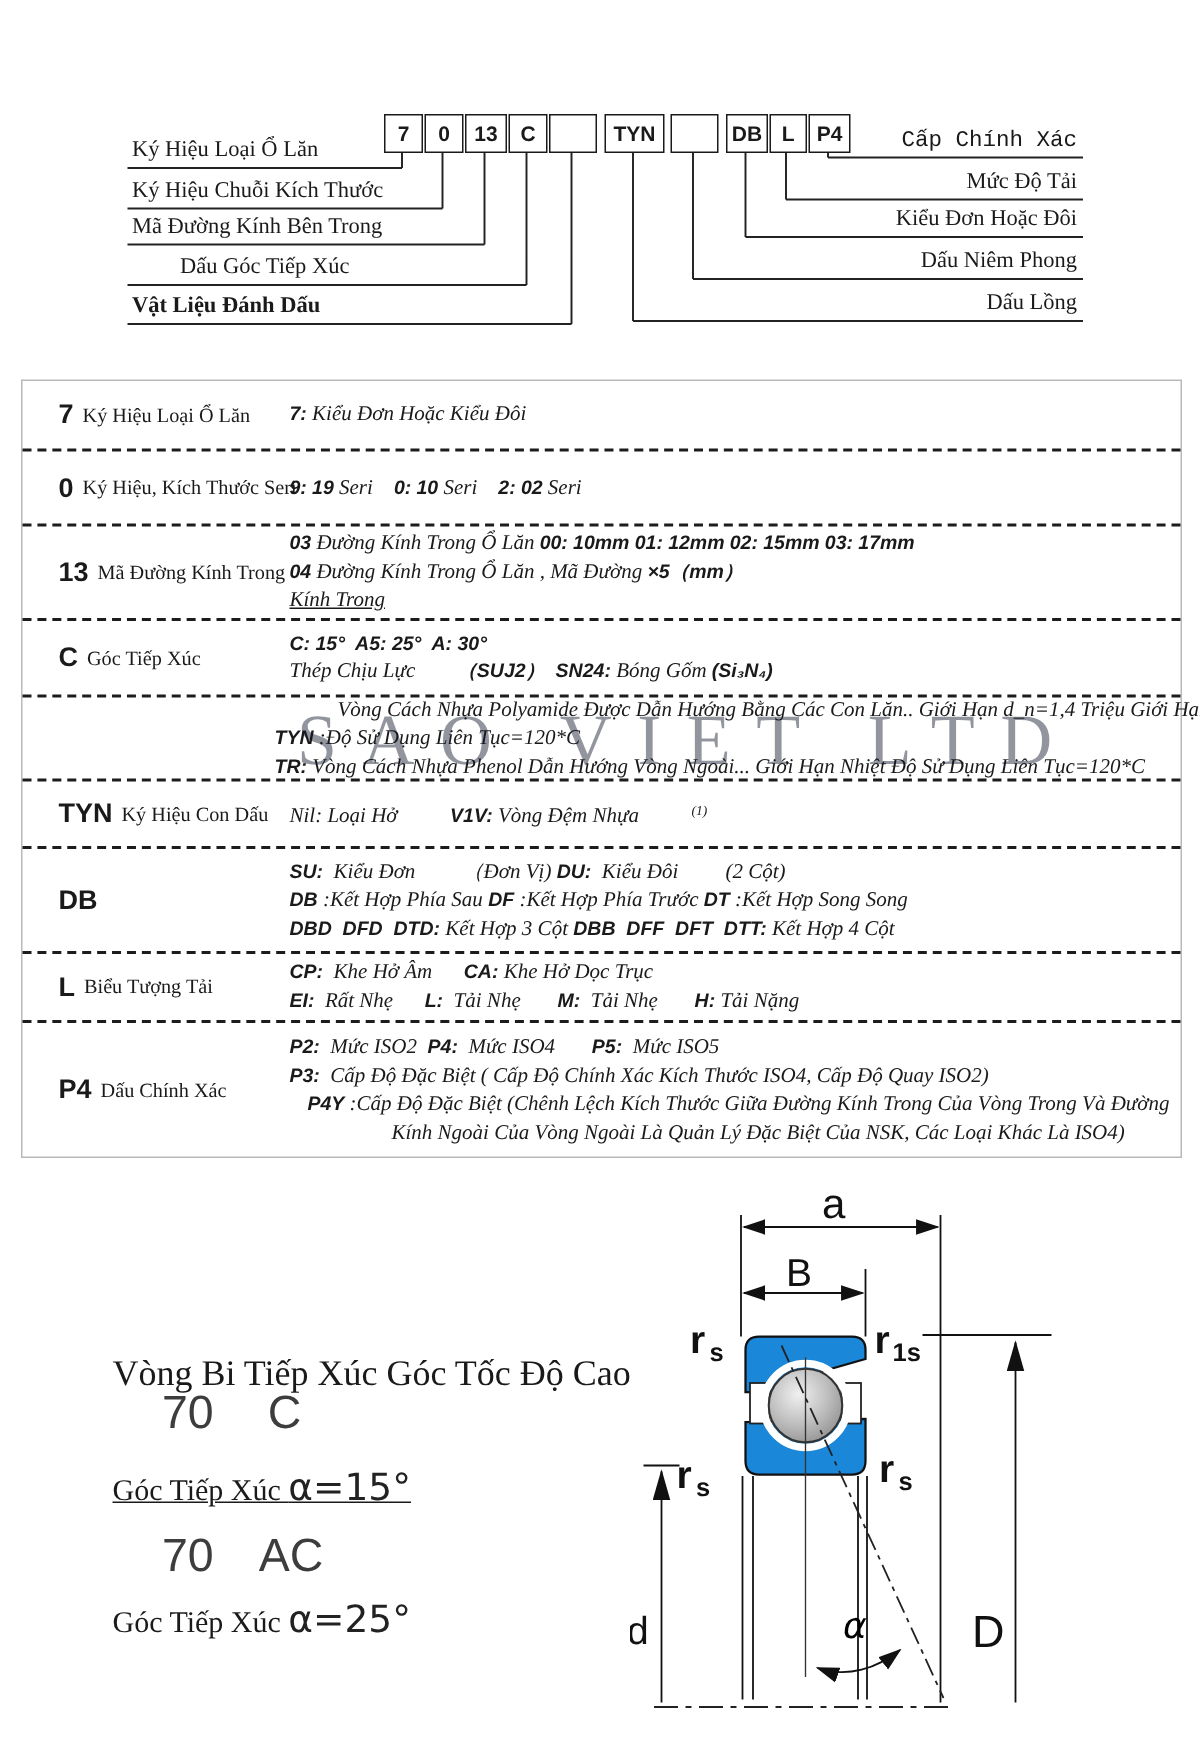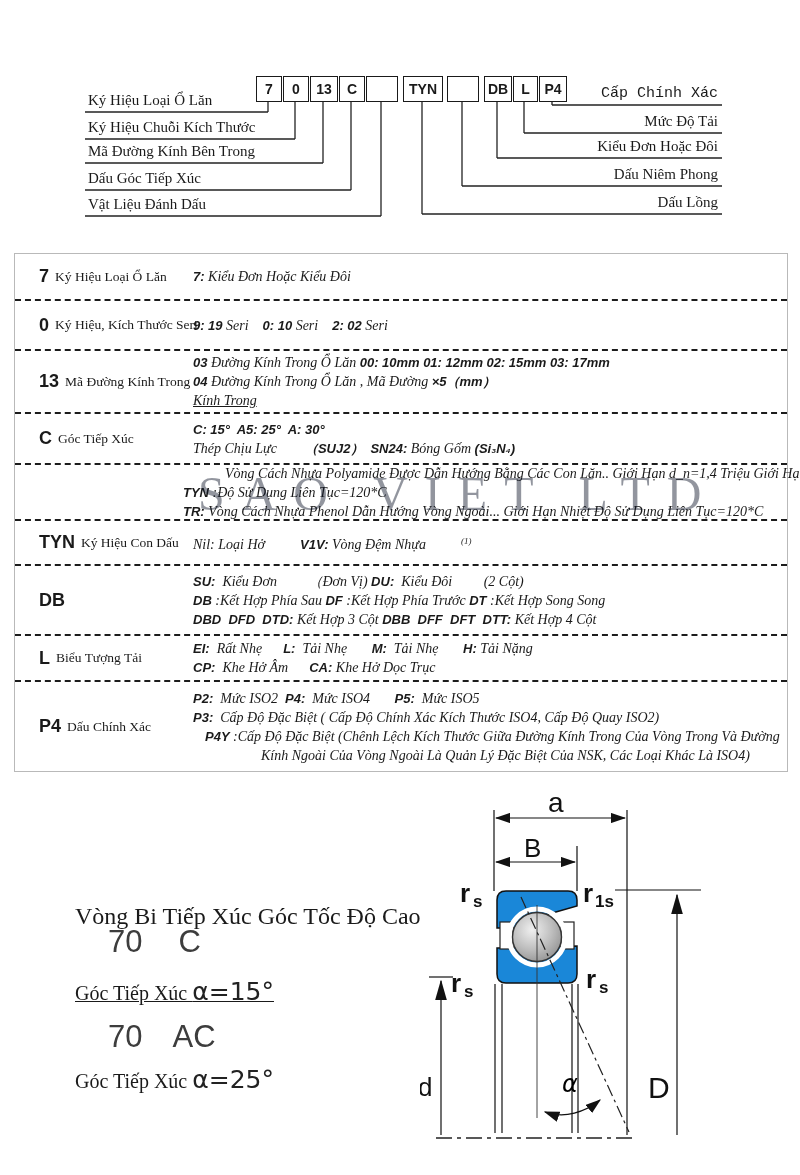--- a/index.html
+++ b/index.html
@@ -99,22 +99,22 @@
       <div class="cbox" style="left: 403px; width: 38px;">TYN</div>
       <div class="cbox" style="left: 447px; width: 30px;"></div>
       <div class="cbox" style="left: 484px; width: 26px;">DB</div>
       <div class="cbox" style="left: 513px; width: 23px;">L</div>
       <div class="cbox" style="left: 539px; width: 26px;">P4</div>
     </div>
   <div id="left-label-layer">
       <div class="llabel" style="top: 92px;">Ký Hiệu Loại Ổ Lăn</div>
       <div class="llabel" style="top: 119px;">Ký Hiệu Chuỗi Kích Thước</div>
       <div class="llabel" style="top: 143px;">Mã Đường Kính Bên Trong</div>
-      <div class="llabel" style="top: 170px;">Dấu Góc Tiếp Xúc</div>
-      <div class="llabel" style="top: 196px;">Vật Liệu Đánh Dấu</div>
+      <div class="llabel" style="top: 170px; margin-left: 32px;">Dấu Góc Tiếp Xúc</div>
+      <div class="llabel" style="top: 196px; font-weight: bold;">Vật Liệu Đánh Dấu</div>
     </div>
   <div id="right-label-layer">
       <div class="rlabel" style="top: 85px; font-family: Liberation Mono, monospace;">Cấp Chính Xác</div>
       <div class="rlabel" style="top: 113px;">Mức Độ Tải</div>
       <div class="rlabel" style="top: 138px;">Kiểu Đơn Hoặc Đôi</div>
       <div class="rlabel" style="top: 166px;">Dấu Niêm Phong</div>
       <div class="rlabel" style="top: 194px;">Dấu Lồng</div>
     </div>
 </div>
 
@@ -186,22 +186,22 @@
         <div class="dline"><span class="seg-b">DB</span><span class="seg-t"> :Kết Hợp Phía Sau </span><span class="seg-b">DF</span><span class="seg-t"> :Kết Hợp Phía Trước </span><span class="seg-b">DT</span><span class="seg-t"> :Kết Hợp Song Song</span></div>
         <div class="dline"><span class="seg-b">DBD  DFD  DTD:</span><span class="seg-t"> Kết Hợp 3 Cột </span><span class="seg-b">DBB  DFF  DFT  DTT:</span><span class="seg-t"> Kết Hợp 4 Cột</span></div>
       </div>
     </div>
     <div class="trow">
       <div class="lcell">
         <span class="rcode">L</span>
         <span class="rname">Biểu Tượng Tải</span>
       </div>
       <div class="rcell">
+        <div class="dline"><span class="seg-b">CP:</span><span class="seg-t">  Khe Hở Âm      </span><span class="seg-b">CA:</span><span class="seg-t"> Khe Hở Dọc Trục</span></div>
         <div class="dline"><span class="seg-b">EI:</span><span class="seg-t">  Rất Nhẹ      </span><span class="seg-b">L:</span><span class="seg-t">  Tải Nhẹ       </span><span class="seg-b">M:</span><span class="seg-t">  Tải Nhẹ       </span><span class="seg-b">H:</span><span class="seg-t"> Tải Nặng</span></div>
-        <div class="dline"><span class="seg-b">CP:</span><span class="seg-t">  Khe Hở Âm      </span><span class="seg-b">CA:</span><span class="seg-t"> Khe Hở Dọc Trục</span></div>
       </div>
     </div>
     <div class="trow">
       <div class="lcell">
         <span class="rcode">P4</span>
         <span class="rname">Dấu Chính Xác</span>
       </div>
       <div class="rcell">
         <div class="dline"><span class="seg-b">P2:</span><span class="seg-t">  Mức ISO2  </span><span class="seg-b">P4:</span><span class="seg-t">  Mức ISO4       </span><span class="seg-b">P5:</span><span class="seg-t">  Mức ISO5</span></div>
         <div class="dline"><span class="seg-b">P3:</span><span class="seg-t">  Cấp Độ Đặc Biệt ( Cấp Độ Chính Xác Kích Thước ISO4, Cấp Độ Quay ISO2)</span></div>

